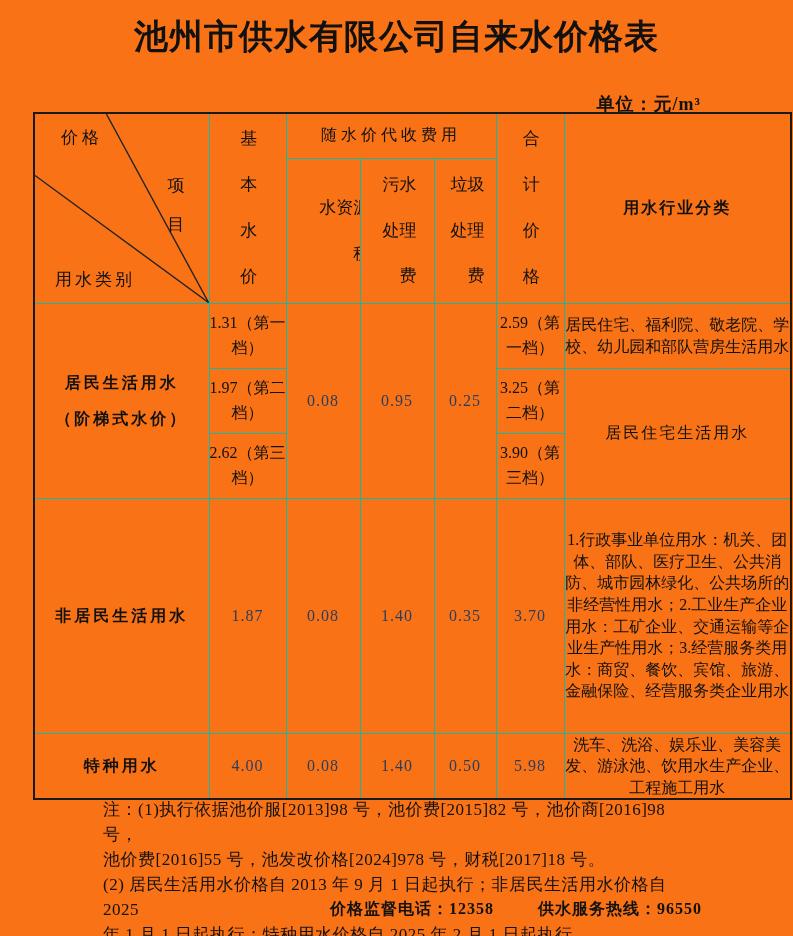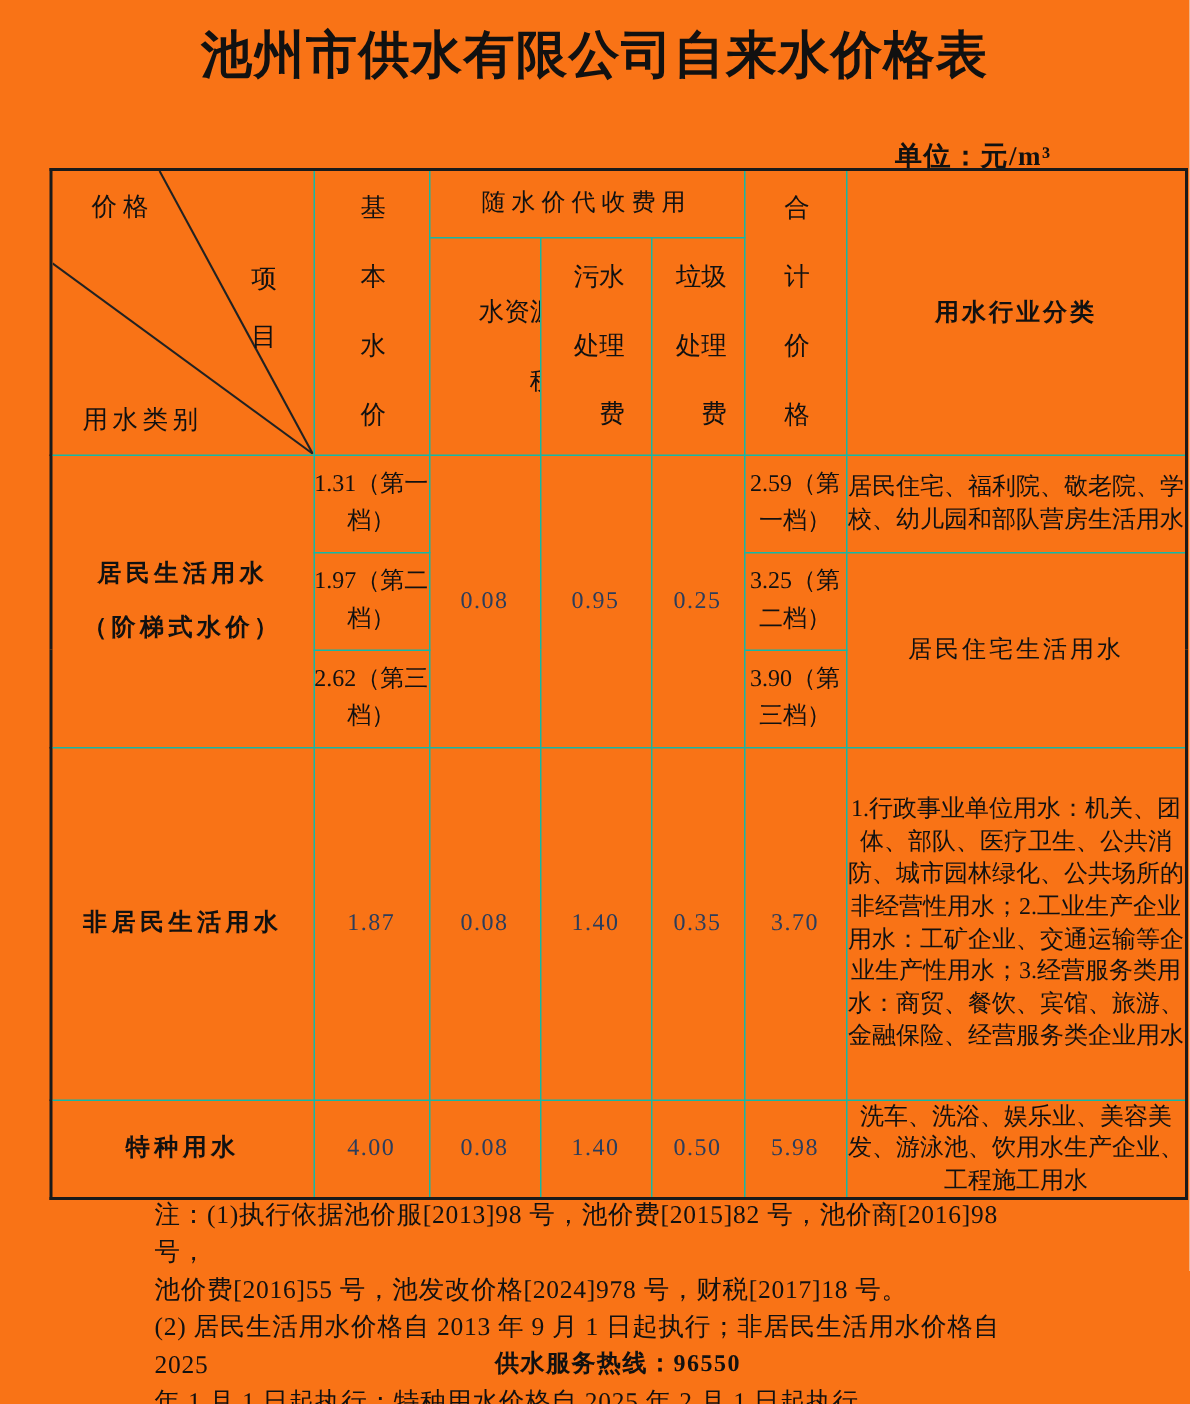--- a/index.html
+++ b/index.html
@@ -156,16 +156,17 @@
     </table>
 
   <div class="notes">
     <div>注：(1)执行依据池价服[2013]98 号，池价费[2015]82 号，池价商[2016]98 号，</div>
     <div>池价费[2016]55 号，池发改价格[2024]978 号，财税[2017]18 号。</div>
     <div>(2) 居民生活用水价格自 2013 年 9 月 1 日起执行；非居民生活用水价格自 2025</div>
     <div>年 1 月 1 日起执行；特种用水价格自 2025 年 2 月 1 日起执行。</div>
   </div>
 
   <div class="hotline">
+    <span>价格监督电话：12358</span>
     <span>供水服务热线：96550</span>
   </div>
 
 </div>
 
 </body></html>

